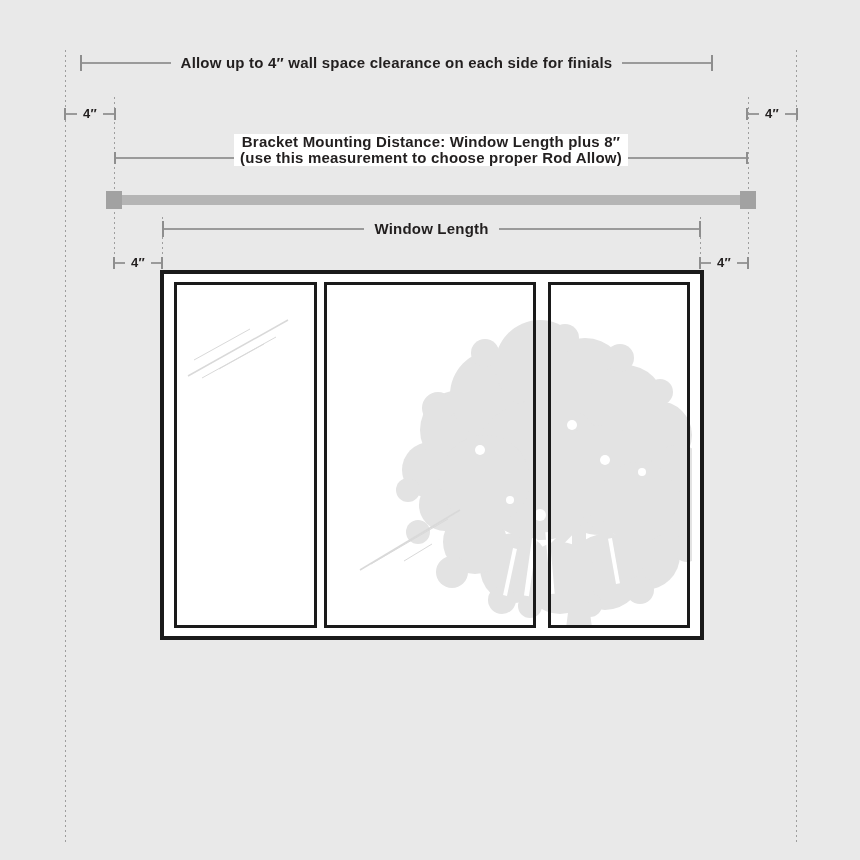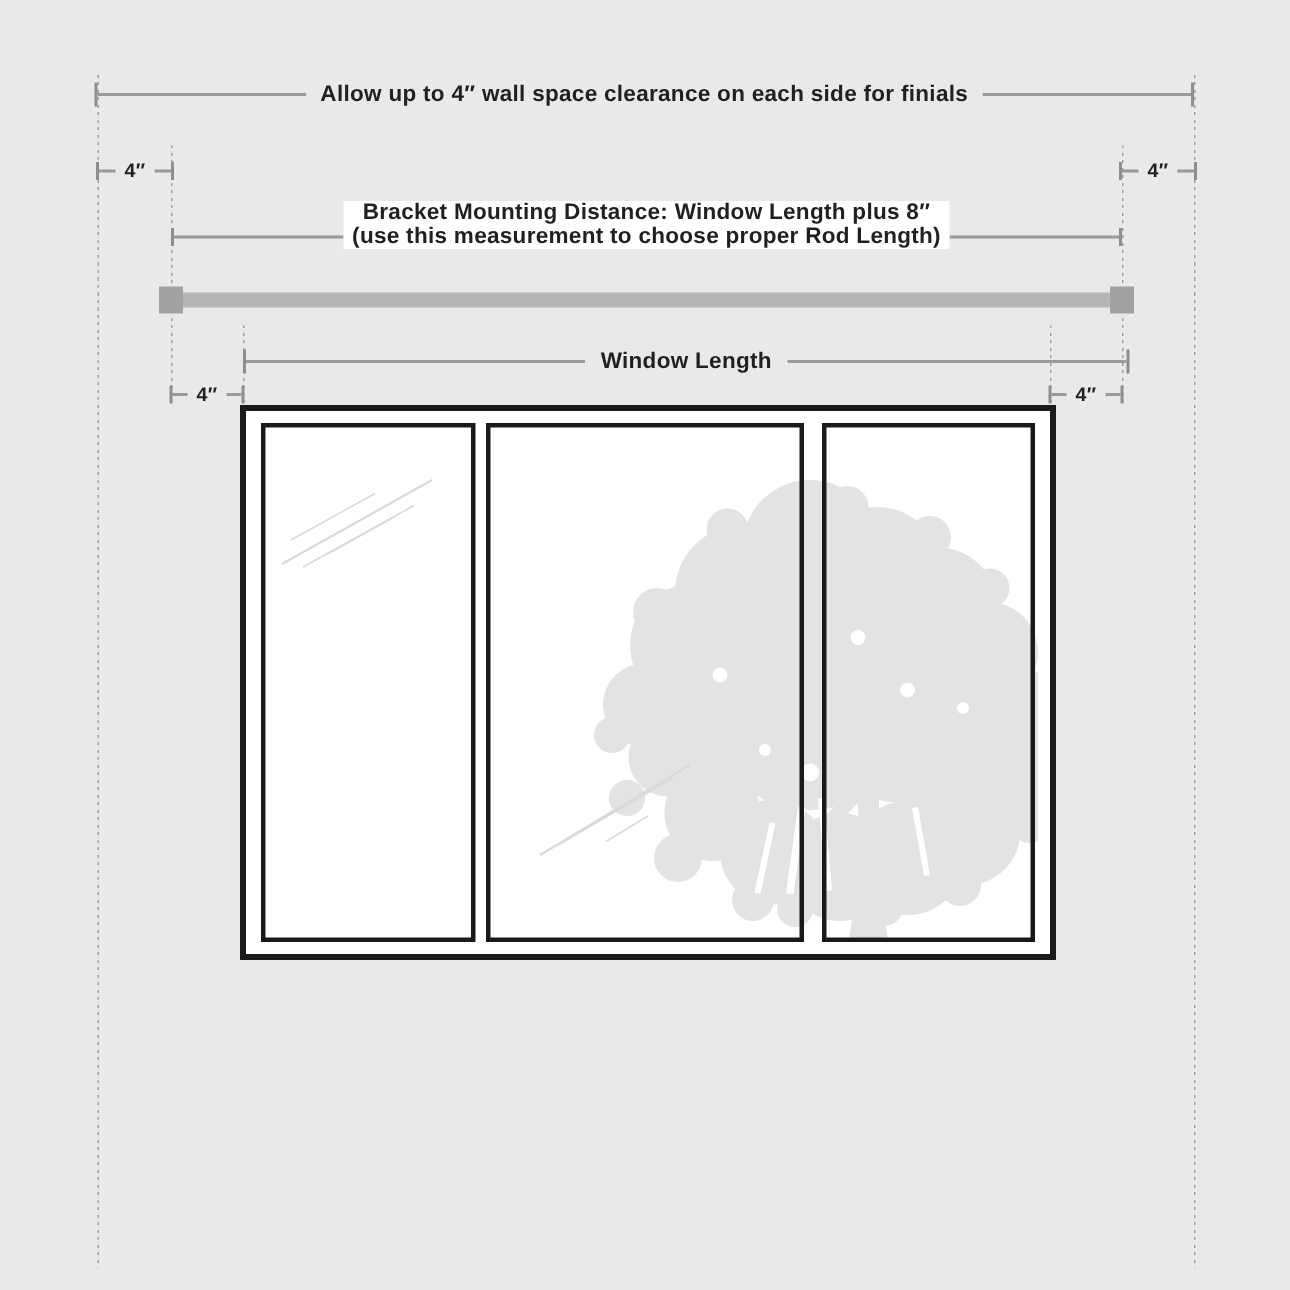--- a/index.html
+++ b/index.html
@@ -53,21 +53,21 @@
 
   <div class="vdash" style="left:65px;top:50px;height:795px;"></div>
   <div class="vdash" style="left:796px;top:50px;height:795px;"></div>
 
   <div class="vdash" style="left:114px;top:97px;height:171px;"></div>
   <div class="vdash" style="left:748px;top:97px;height:171px;"></div>
 
   <div class="vdash" style="left:162px;top:217px;height:53px;"></div>
   <div class="vdash" style="left:700px;top:217px;height:53px;"></div>
 
-  <div class="dim big" style="left:63px;top:55px;width:733px;height:16px;justify-content:flex-end;">
+  <div class="dim big" style="left:80px;top:55px;width:633px;height:16px;">
     <span class="tick"></span>
     <span class="seg"></span>
     <span class="dim-label">Allow up to 4″ wall space clearance on each side for finials</span>
     <span class="seg"></span>
     <span class="tick"></span>
   </div>
 
   <div class="dim small" style="left:64px;top:107px;width:52px;height:14px;">
     <span class="tick"></span>
     <span class="seg"></span>
@@ -81,31 +81,31 @@
     <span class="dim-label">4″</span>
     <span class="seg"></span>
     <span class="tick"></span>
   </div>
 
   <div class="dim small two-line" style="left:114px;top:132px;width:634px;height:52px;">
     <span class="tick"></span>
     <span class="seg"></span>
     <span class="dim-label" style="font-size:15px;">
       <span style="display:block;">Bracket Mounting Distance: Window Length plus 8″</span>
-      <span style="display:block;">(use this measurement to choose proper Rod Length)</span>
+      <span style="display:block;">(use this measurement to choose proper Rod Allow)</span>
     </span>
     <span class="seg"></span>
     <span class="tick"></span>
   </div>
 
   <div class="rod-bar"></div>
   <div class="rod-cap left"></div>
   <div class="rod-cap right"></div>
 
-  <div class="dim big" style="left:162px;top:233px;width:591px;height:16px;">
+  <div class="dim big" style="left:162px;top:221px;width:539px;height:16px;">
     <span class="tick"></span>
     <span class="seg"></span>
     <span class="dim-label">Window Length</span>
     <span class="seg"></span>
     <span class="tick"></span>
   </div>
 
   <div class="dim small" style="left:113px;top:256px;width:50px;height:14px;">
     <span class="tick"></span>
     <span class="seg"></span>

